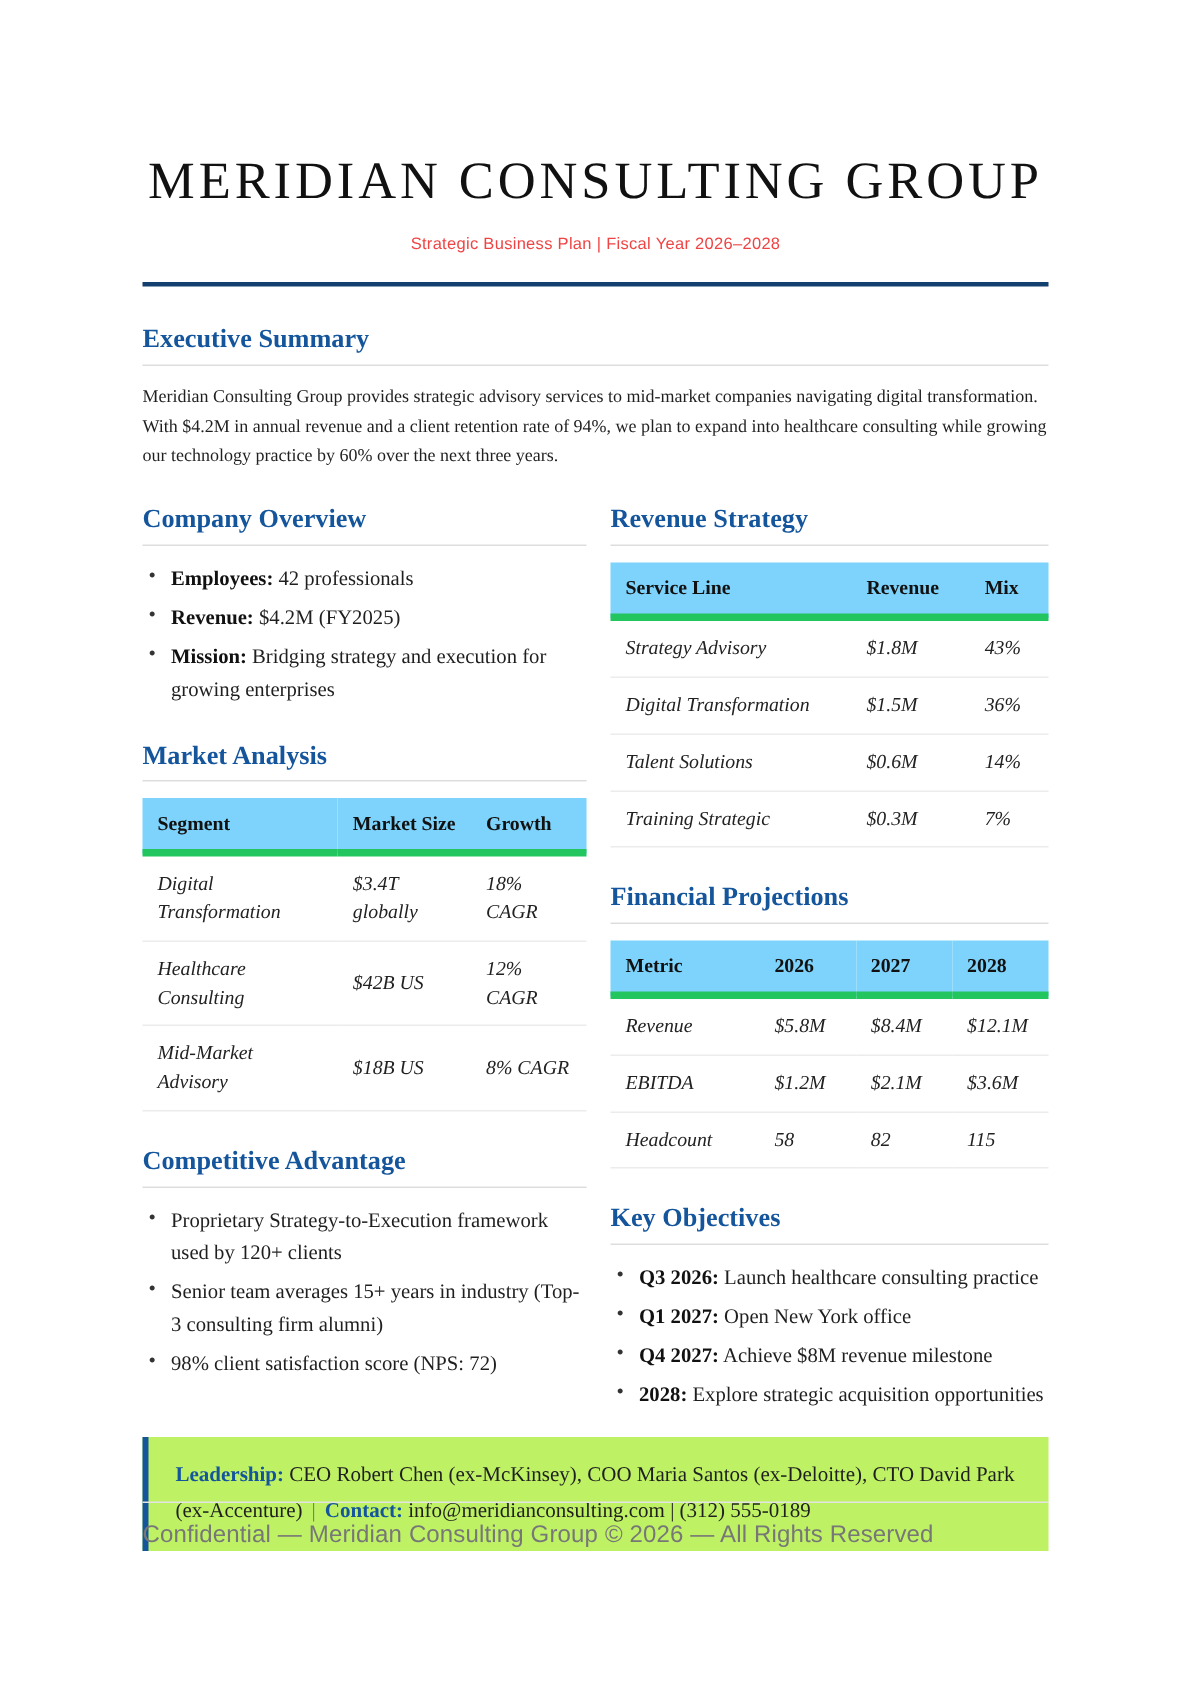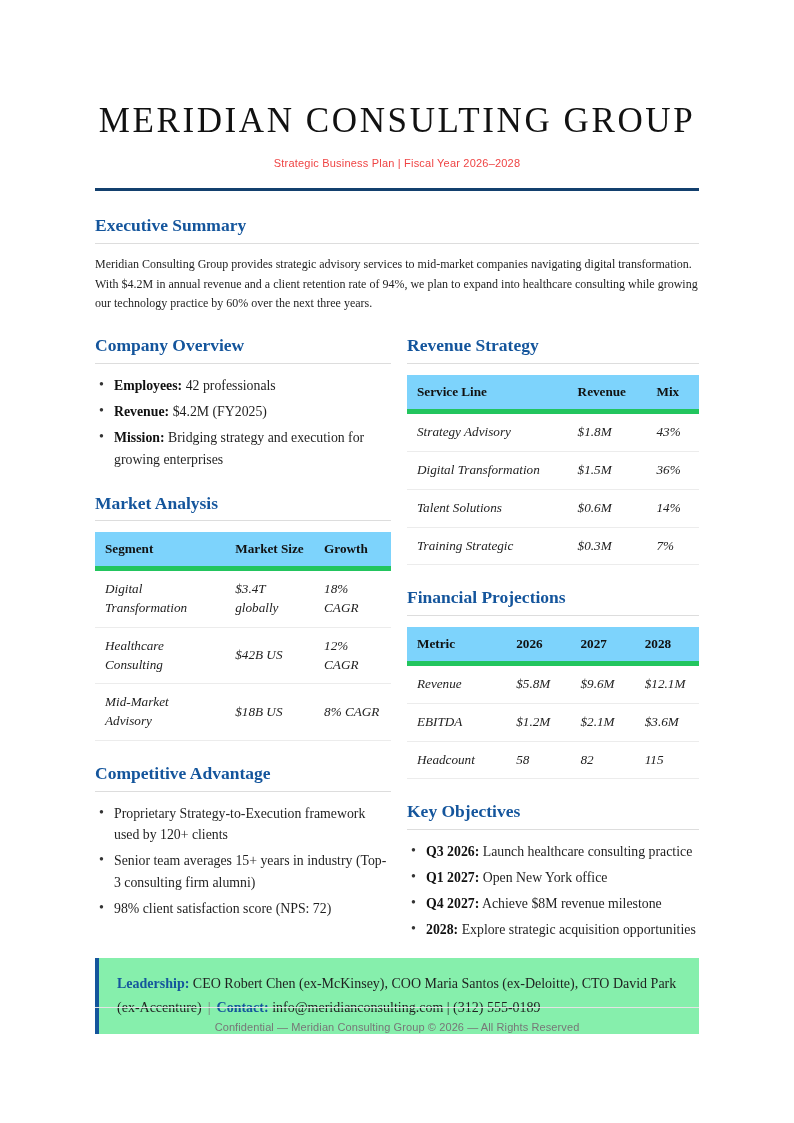--- a/index.html
+++ b/index.html
@@ -146,21 +146,21 @@
   .tbl-market   th:nth-child(1), .tbl-market   td:nth-child(1) { width: 44%; }
   .tbl-market   th:nth-child(2), .tbl-market   td:nth-child(2) { width: 30%; }
   .tbl-market   th:nth-child(3), .tbl-market   td:nth-child(3) { width: 26%; }
 
   .tbl-finance  th:nth-child(1), .tbl-finance  td:nth-child(1) { width: 34%; }
   .tbl-finance  th,              .tbl-finance  td              { width: 22%; }
 
   
   .callout {
     margin-top: 18px;
-    background: #86efac;
+    background: #bef264;
     border-left: 4px solid #14559c;
     padding: 14px 16px 15px 18px;
     font-size: 14px;
     line-height: 1.66;
     color: #1f1f1f;
   }
   .callout-label {
     font-weight: bold;
     color: #14559c;
   }
@@ -175,23 +175,22 @@
     left: 95px;
     right: 95px;
     bottom: 90px;
   }
   .footer-rule {
     border-top: 1px solid #e4e4e4;
     margin-bottom: 13px;
   }
   .footer-text {
     font-family: "Liberation Sans", "DejaVu Sans", sans-serif;
-    font-size: 11px;
+    font-size: 16px;
     color: #777777;
-    text-align: center;
     margin: 0;
     letter-spacing: 0.1px;
   }
 </style>
 </head>
 <body>
 
 <div class="page">
 
   <div class="masthead">
@@ -312,21 +311,21 @@
                 <th>Metric</th>
                 <th>2026</th>
                 <th>2027</th>
                 <th>2028</th>
               </tr>
             </thead>
             <tbody>
               <tr>
                 <td>Revenue</td>
                 <td>$5.8M</td>
-                <td>$9.6M</td>
+                <td>$8.4M</td>
                 <td>$12.1M</td>
               </tr>
               <tr>
                 <td>EBITDA</td>
                 <td>$1.2M</td>
                 <td>$2.1M</td>
                 <td>$3.6M</td>
               </tr>
               <tr>
                 <td>Headcount</td>

